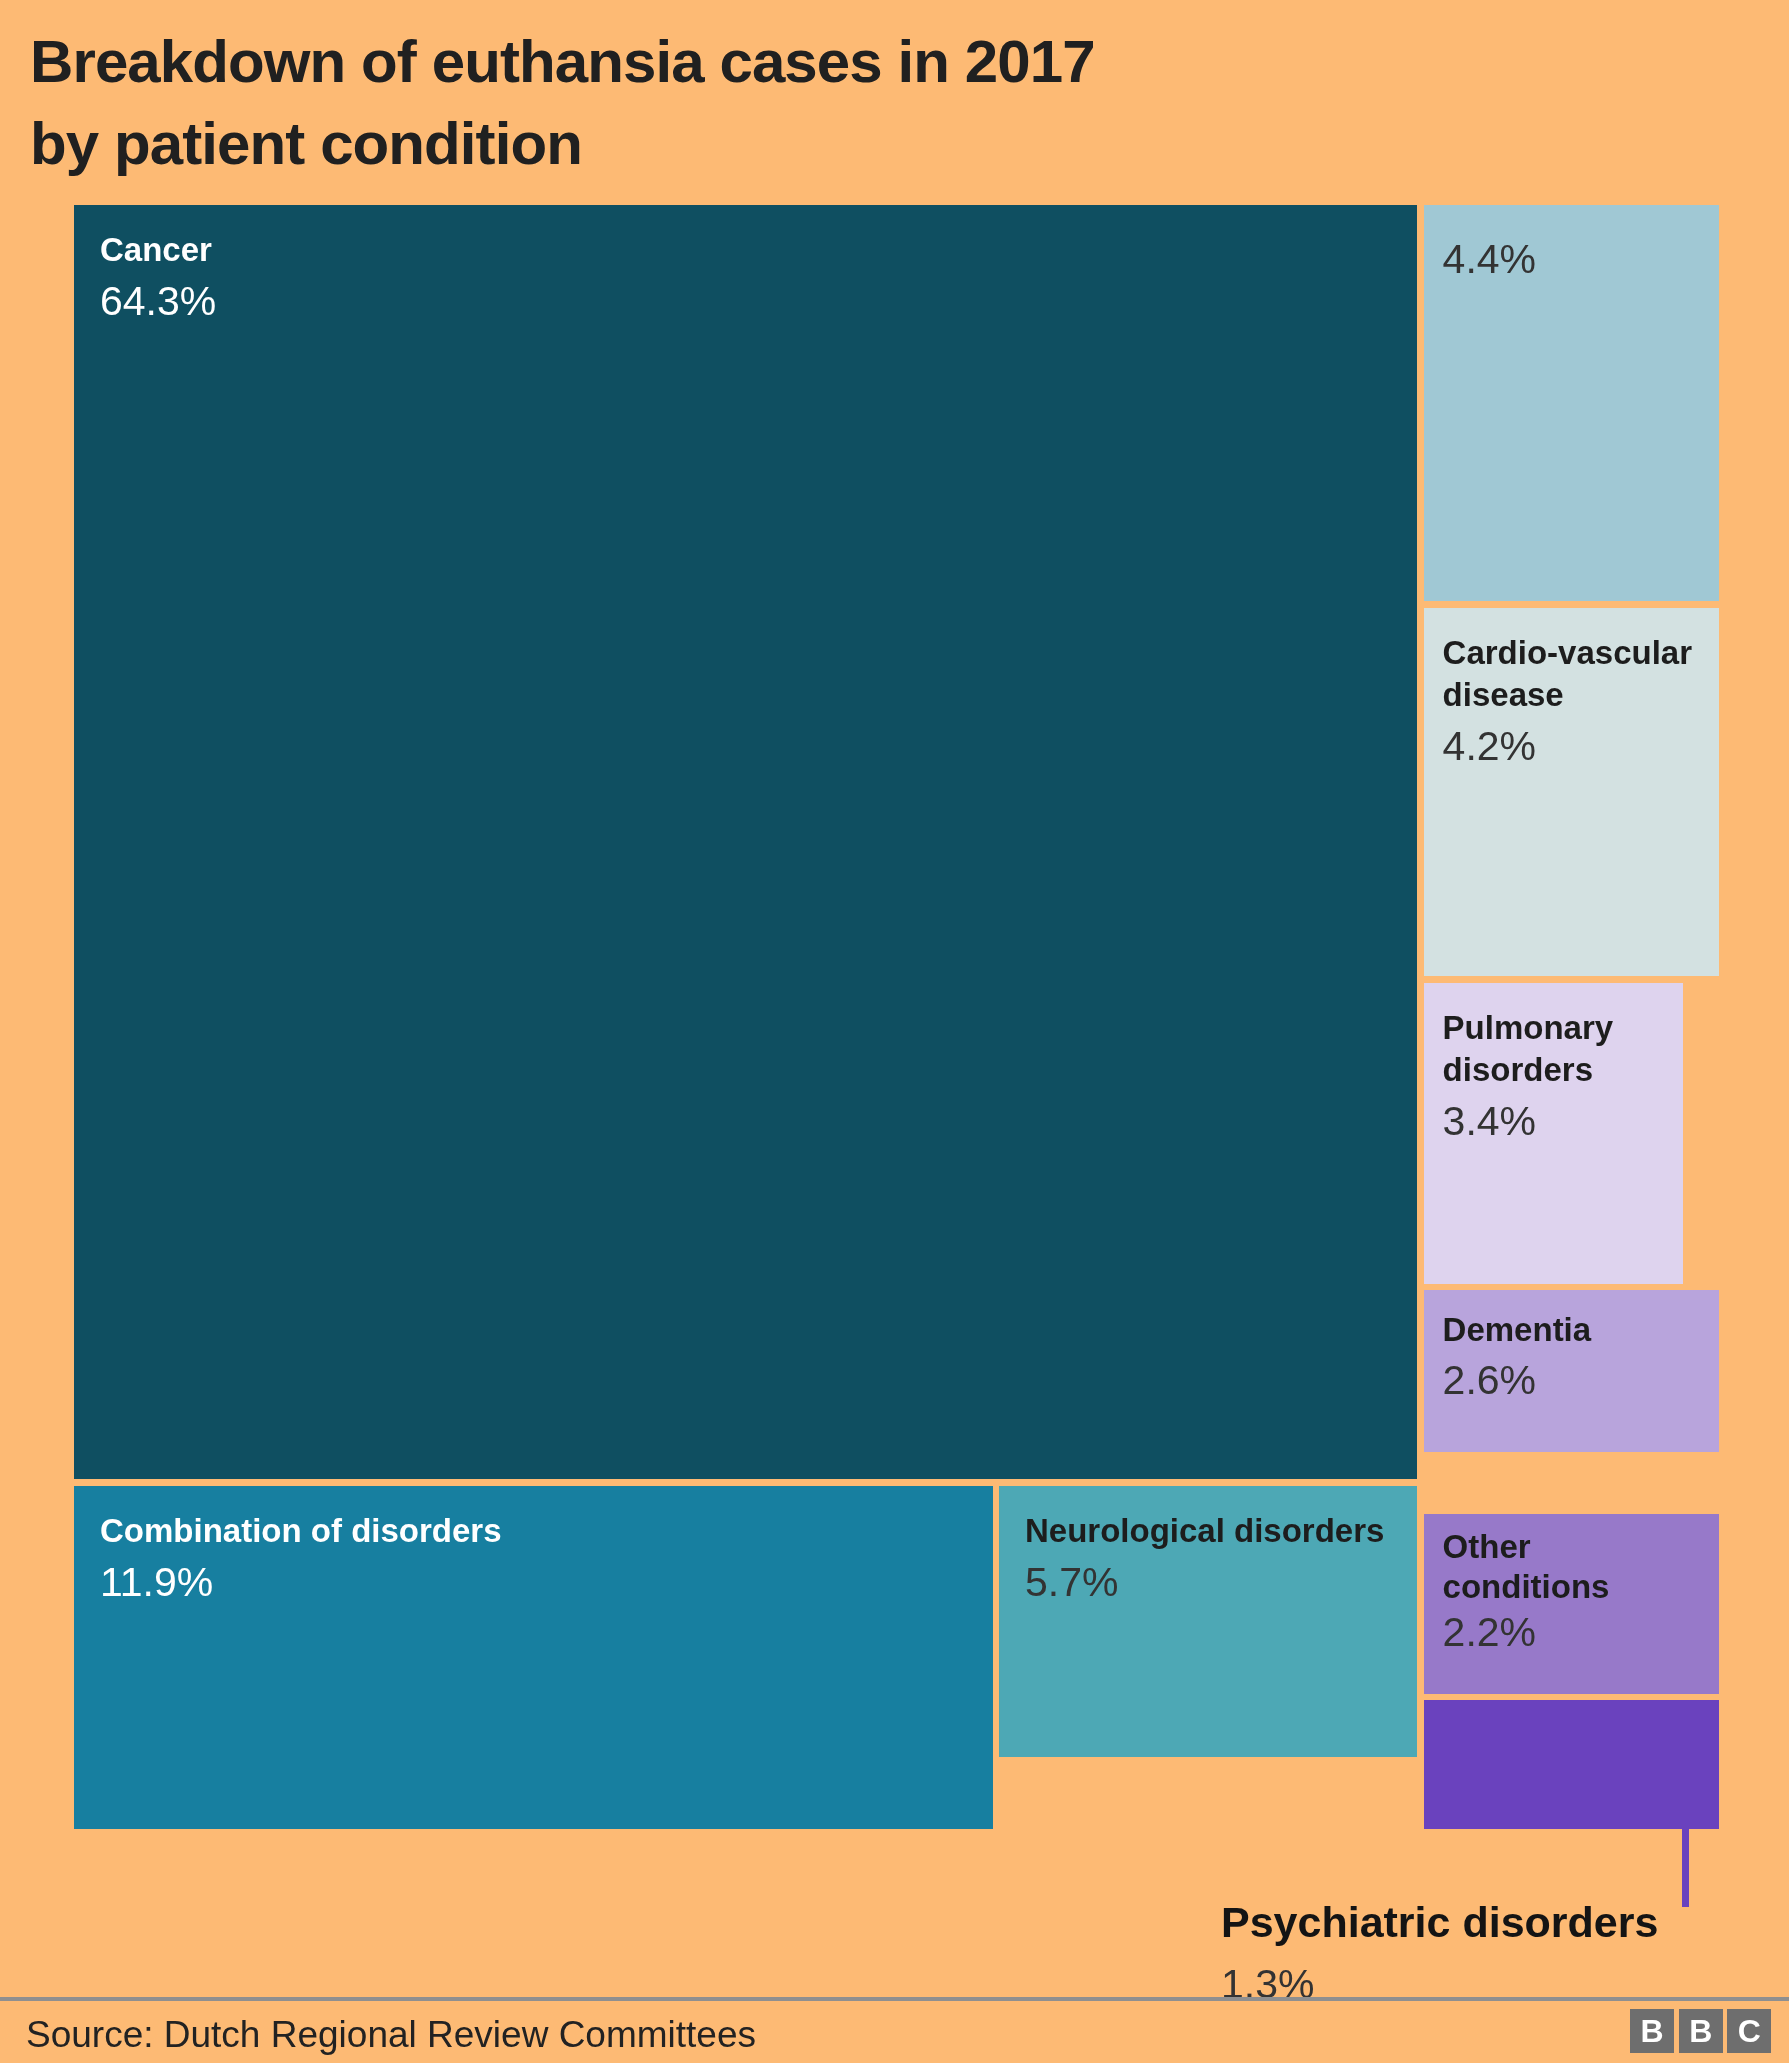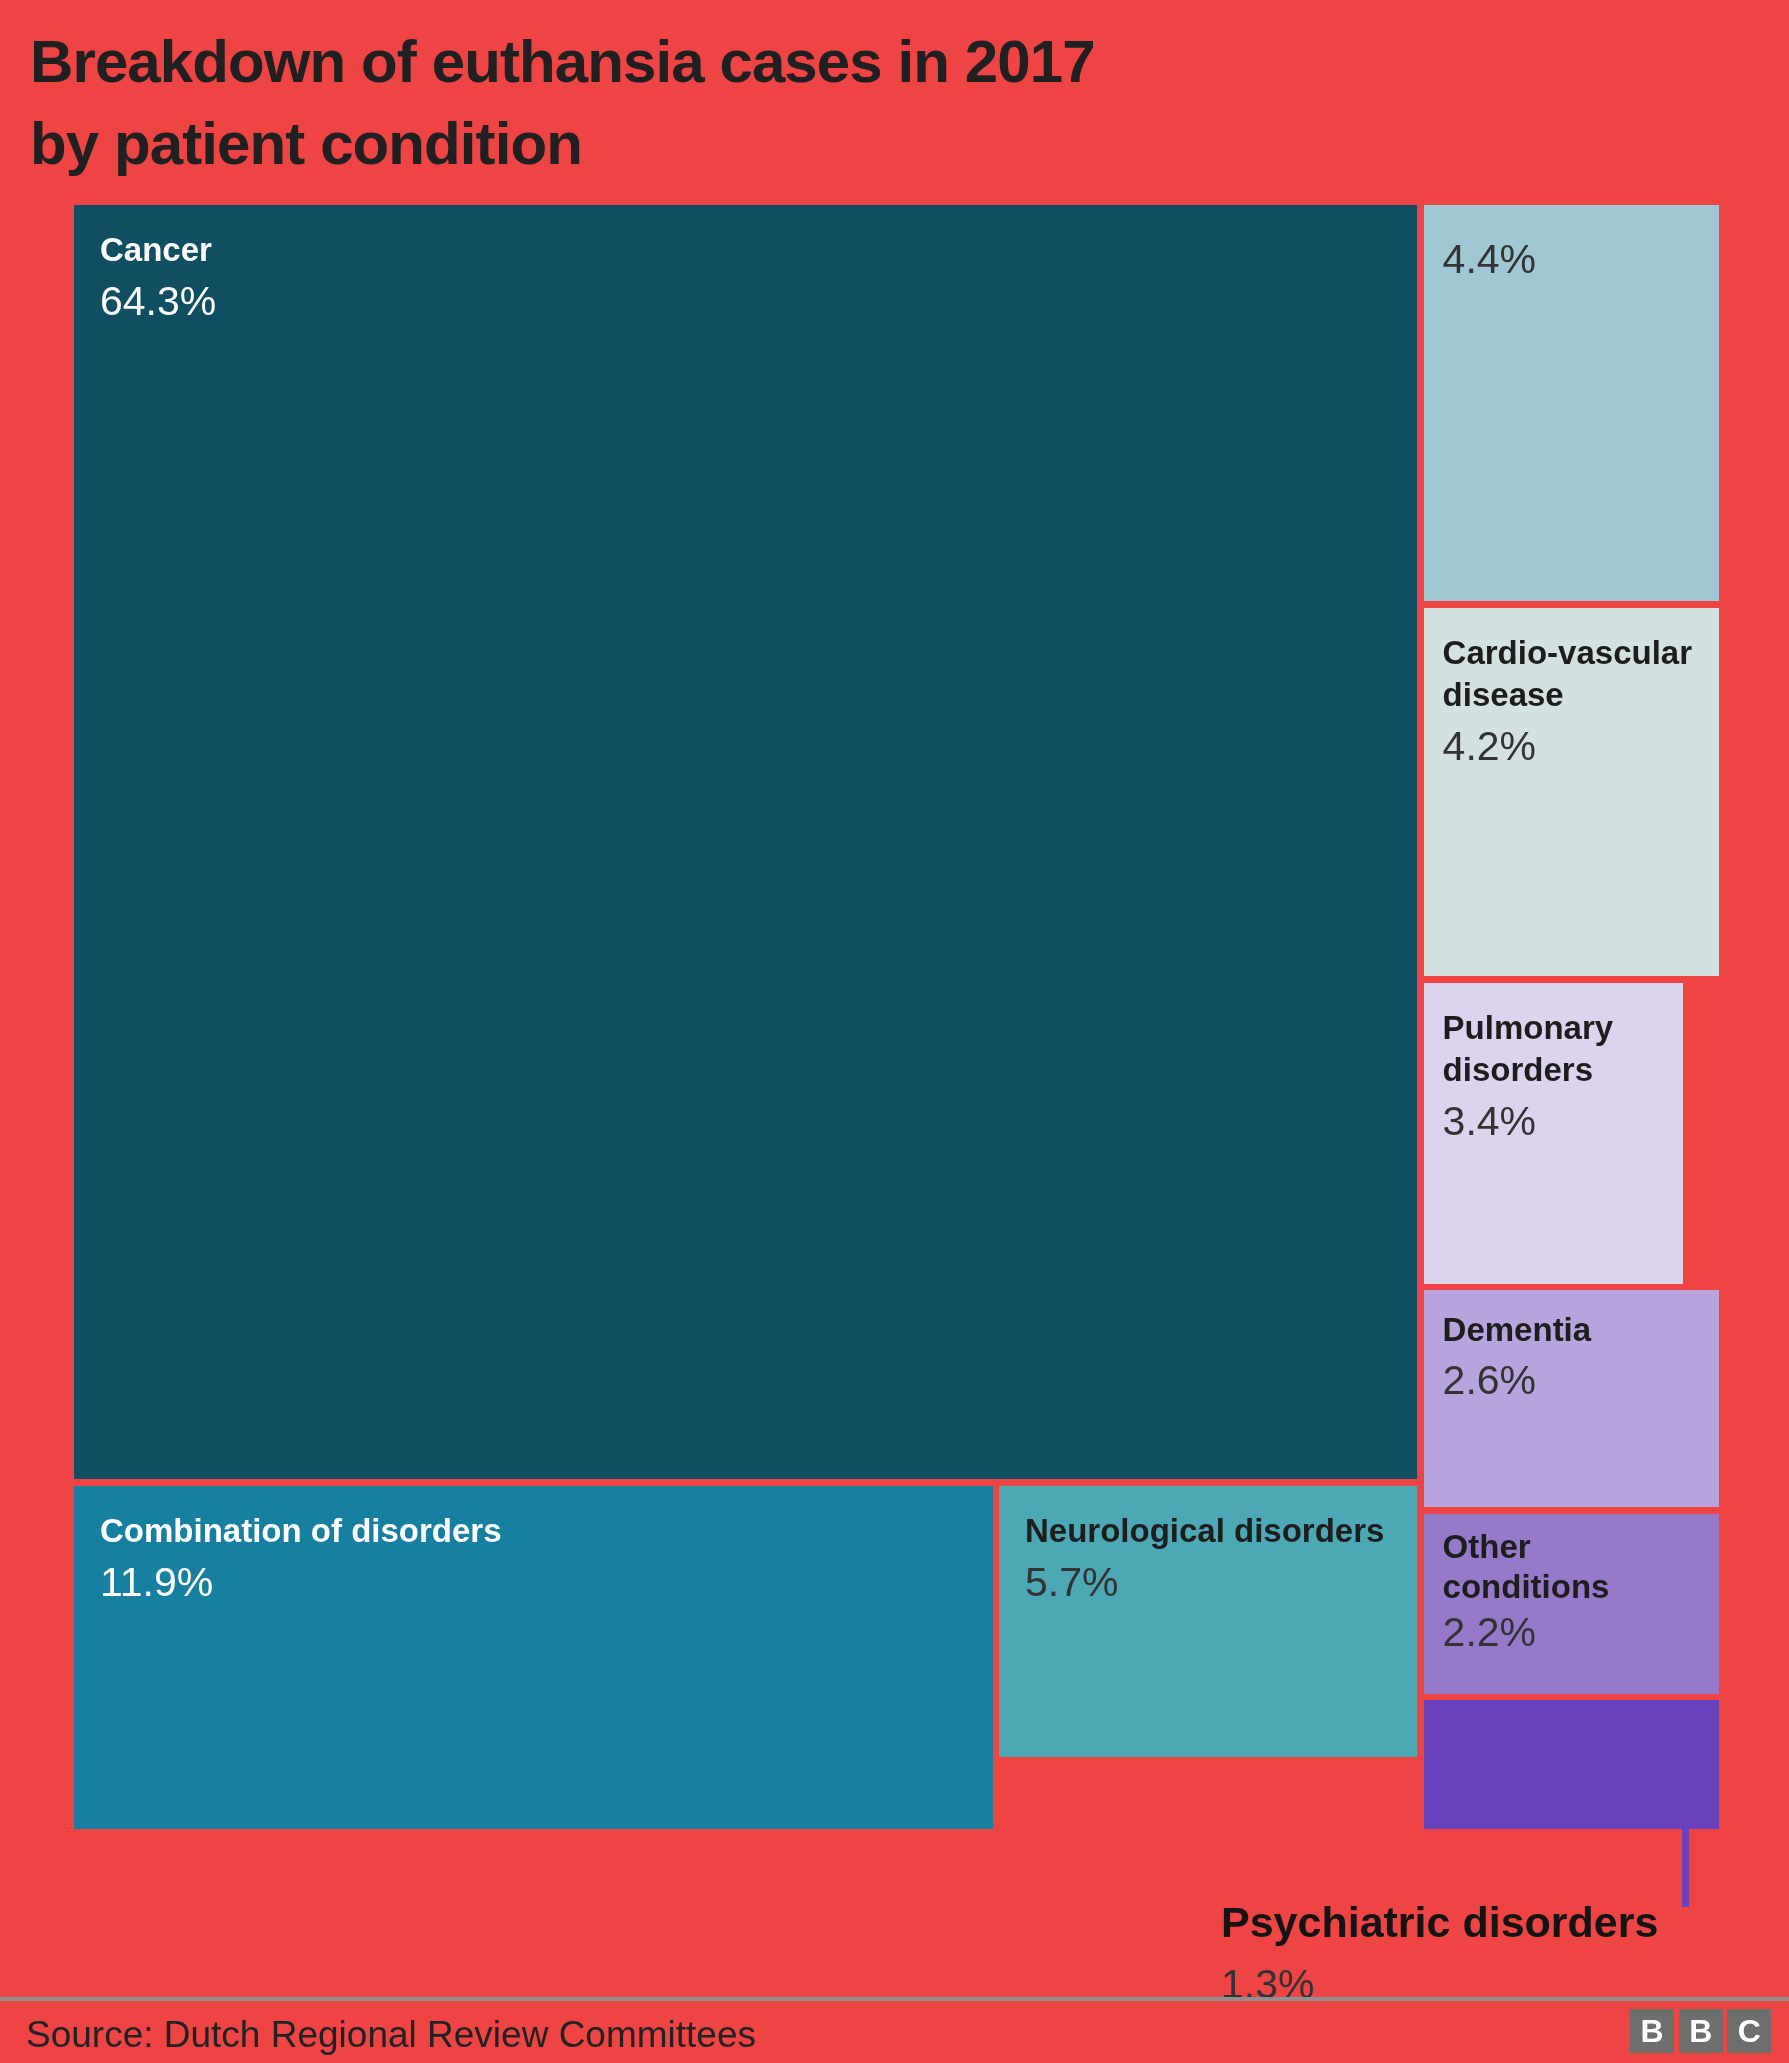--- a/index.html
+++ b/index.html
@@ -1,37 +1,37 @@
 <!DOCTYPE html>
 <html style="font-size:15px"><head>
 <meta charset="utf-8">
 <style>
   html,body{margin:0;padding:0;background:#ffffff;}
   body{font-family:"Liberation Sans","DejaVu Sans",sans-serif;}
-  #canvas{position:relative;width:1790px;height:2064px;background:#ef4444;overflow:hidden;}
+  #canvas{position:relative;width:1790px;height:2064px;background:#fdba74;overflow:hidden;}
 
   .page-title{position:absolute;left:30px;top:20.5px;width:1305px;
     font-size:60px;font-weight:700;color:#202020;line-height:1.38;letter-spacing:-0.9px;}
 
   .tile{position:absolute;box-sizing:border-box;padding:24px 22.4px 0 26px;overflow:hidden;}
   .tile .lbl{font-size:33px;font-weight:700;line-height:1.27;}
   .tile .pct{font-size:41px;font-weight:400;line-height:1.27;margin-top:3.7px;}
   .dark-text .lbl{color:#1d1d1d;}
   .dark-text .pct{color:#333333;}
   .light-text .lbl{color:#ffffff;}
   .light-text .pct{color:#ffffff;}
 
   
   .t-cancer       {left:74px;  top:205px;  width:1343px; height:1274px;}
   .t-combination  {left:74px;  top:1486px; width:919px;  height:343px;}
   .t-neurological {left:999px;top:1486px; width:418px;  height:271px;}
   .t-mgs          {left:1424px;top:205px;  width:295px;  height:396px;padding-left:18.6px;padding-right:13px;}
   .t-cvd          {left:1424px;top:608px;  width:295px;  height:368px;padding-left:18.6px;padding-right:13px;}
   .t-pulmonary    {left:1424px;top:983px; width:259px;  height:301px;padding-left:18.6px;padding-right:13px;}
-  .t-dementia     {left:1424px;top:1290px; width:295px;  height:217px;padding-left:18.6px;padding-right:13px;padding-top:18.6px;}
+  .t-dementia     {left:1424px;top:1290px; width:295px;  height:162px;padding-left:18.6px;padding-right:13px;padding-top:18.6px;}
   .t-other        {left:1424px;top:1514px; width:295px;  height:180px;padding-left:18.6px;padding-top:13px;}
   .t-other .lbl   {line-height:1.2;}
   .t-other .pct   {margin-top:0;}
   .t-psychiatric  {left:1424px;top:1700px; width:295px;  height:129px;}
 
   .connector{position:absolute;left:1682px;top:1829px;width:6.5px;height:78px;}
 
   .psy-callout{position:absolute;left:1221px;top:1863px;width:559px;margin-top:32px;}
   .psy-callout .lbl{font-size:43px;font-weight:700;color:#141414;line-height:1.3;}
   .psy-callout .pct{font-size:41px;font-weight:400;color:#333;line-height:1.3;margin-top:7.5px;}

